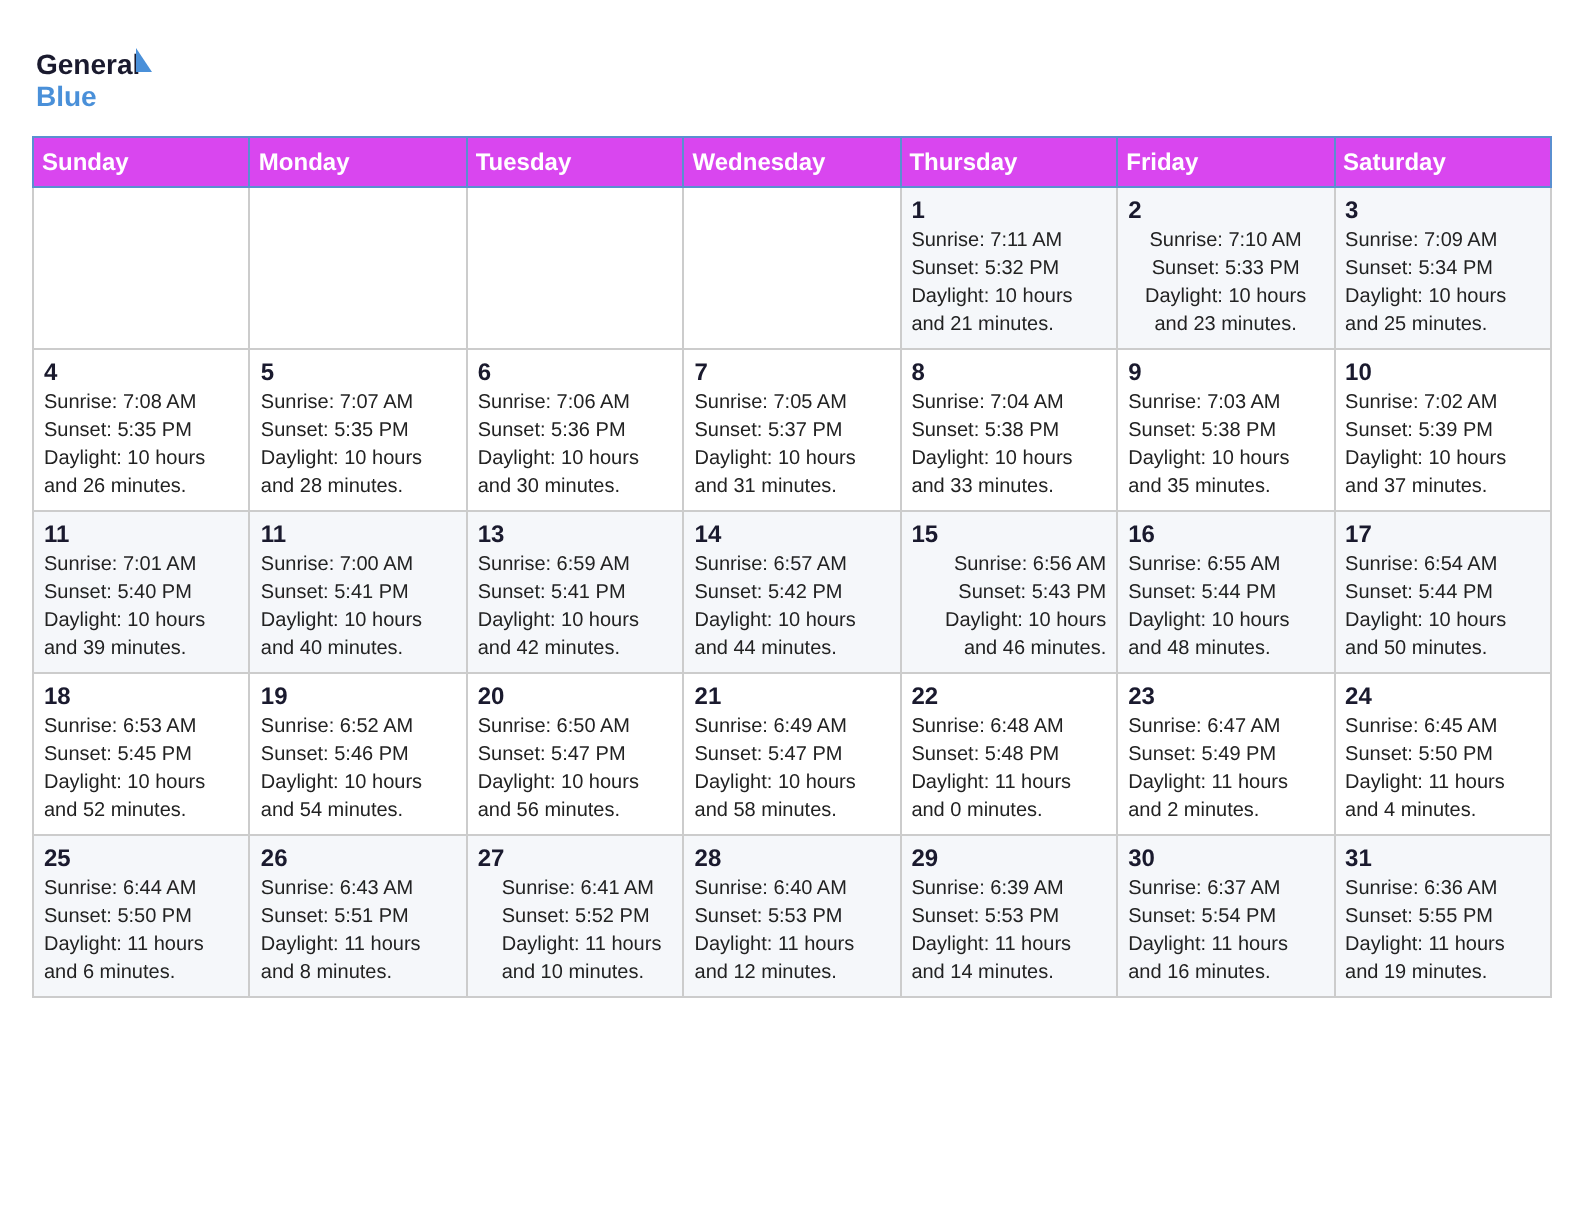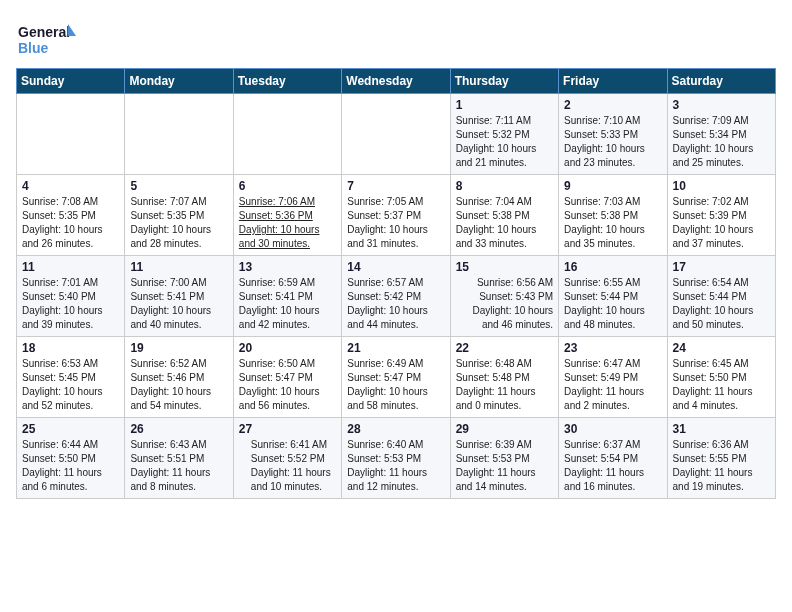--- a/index.html
+++ b/index.html
@@ -33,21 +33,21 @@
       font-size: 14px;
       color: #333;
       font-weight: normal;
     }
     .calendar {
       width: 100%;
       border-collapse: collapse;
       font-size: 10.5px;
     }
     .calendar th {
-      background-color: #0c4a6e;
+      background-color: #d946ef;
       color: #fff;
       padding: 5px 4px;
       text-align: left;
       font-size: 12px;
       font-weight: bold;
       border: 1px solid #5a8fd0;
     }
     .calendar td {
       border: 1px solid #ccc;
       padding: 4px 5px;
@@ -115,21 +115,21 @@
         <td class="empty-cell"></td>
         <td>
           <span class="day-num">1</span>
           <div class="day-info" style="white-space: pre-line;">Sunrise: 7:11 AM
 Sunset: 5:32 PM
 Daylight: 10 hours
 and 21 minutes.</div>
         </td>
         <td>
           <span class="day-num">2</span>
-          <div class="day-info" style="white-space: pre-line;">Sunrise: 7:10 AM
+          <div class="day-info" style="white-space: pre-line; text-align: center;">Sunrise: 7:10 AM
 Sunset: 5:33 PM
 Daylight: 10 hours
 and 23 minutes.</div>
         </td>
         <td>
           <span class="day-num">3</span>
           <div class="day-info" style="white-space: pre-line;">Sunrise: 7:09 AM
 Sunset: 5:34 PM
 Daylight: 10 hours
 and 25 minutes.</div>
@@ -145,21 +145,21 @@
         </td>
         <td>
           <span class="day-num">5</span>
           <div class="day-info" style="white-space: pre-line;">Sunrise: 7:07 AM
 Sunset: 5:35 PM
 Daylight: 10 hours
 and 28 minutes.</div>
         </td>
         <td>
           <span class="day-num">6</span>
-          <div class="day-info" style="white-space: pre-line; text-decoration: underline;">Sunrise: 7:06 AM
+          <div class="day-info" style="white-space: pre-line;">Sunrise: 7:06 AM
 Sunset: 5:36 PM
 Daylight: 10 hours
 and 30 minutes.</div>
         </td>
         <td>
           <span class="day-num">7</span>
           <div class="day-info" style="white-space: pre-line;">Sunrise: 7:05 AM
 Sunset: 5:37 PM
 Daylight: 10 hours
 and 31 minutes.</div>

